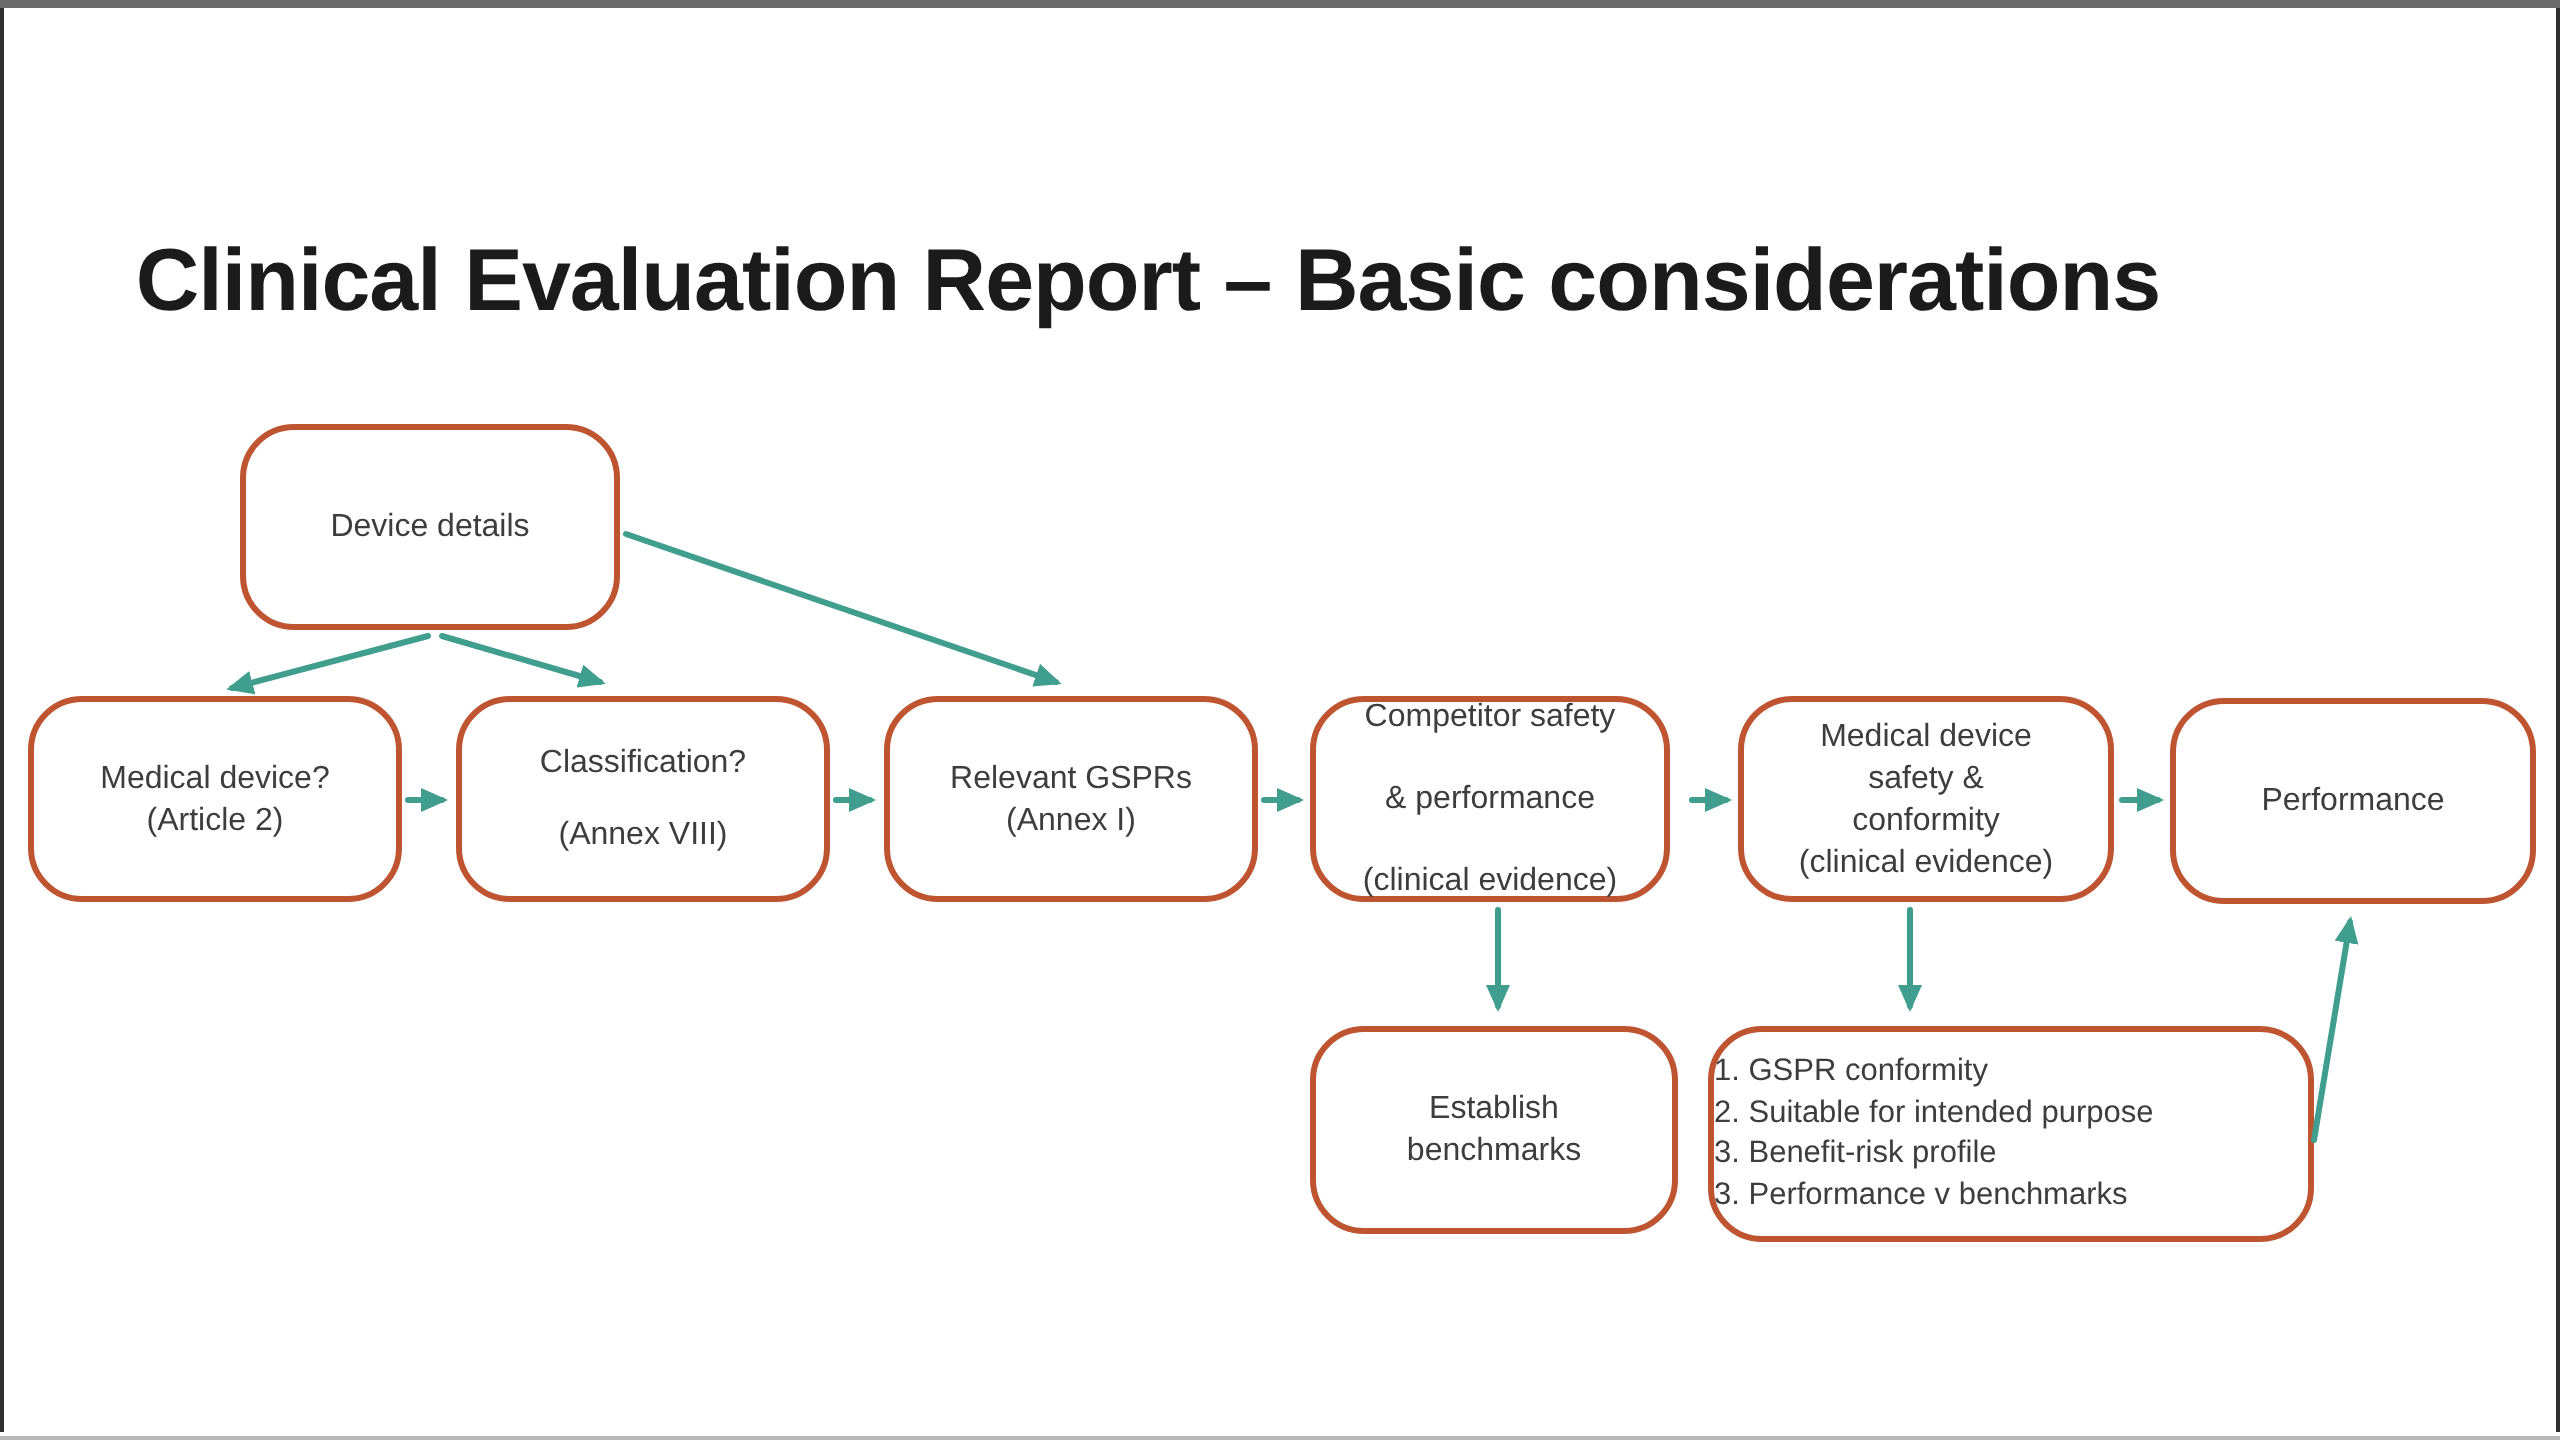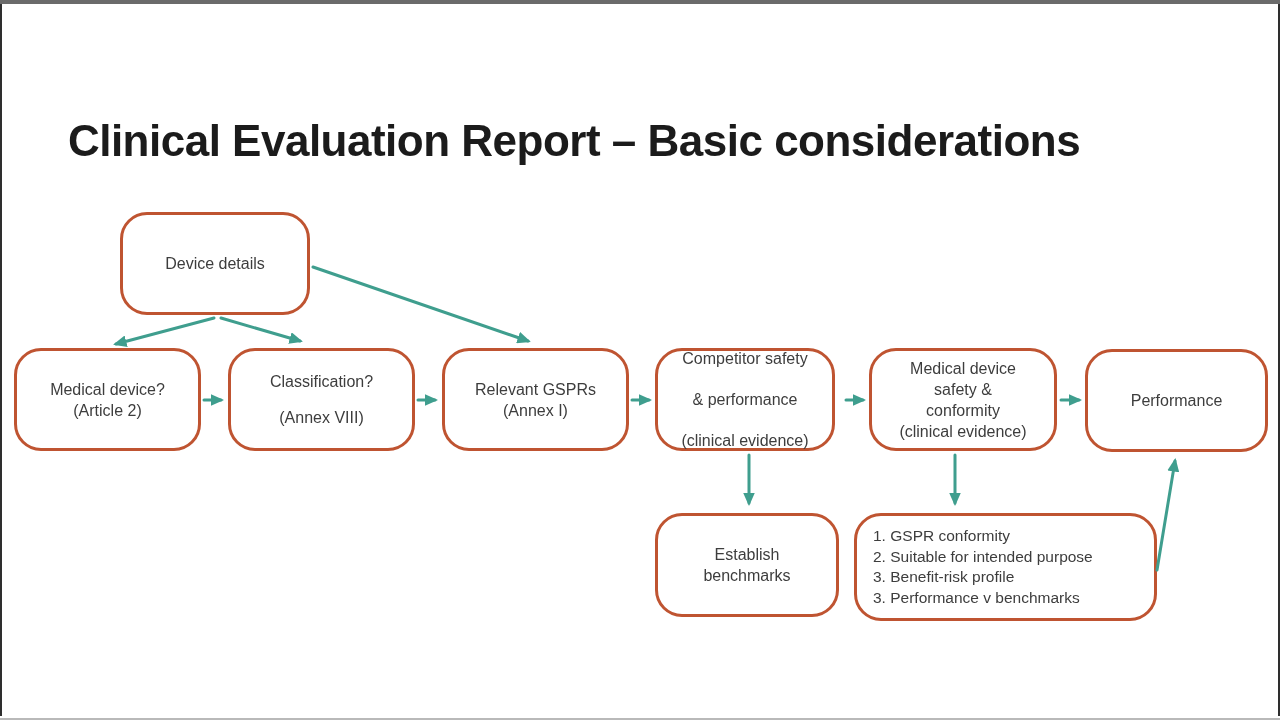--- a/index.html
+++ b/index.html
@@ -47,21 +47,20 @@
     text-align: center;
     font-size: 16px;
     line-height: 21px;
     color: var(--box-text, #3d3d3d);
   }
   .node .ln { display: block; }
 
   .node--list {
     align-items: flex-start;
     text-align: left;
-    padding-left: 16px;
     padding-right: 8px;
     font-size: 15.5px;
     line-height: 20.5px;
   }
 
   
   .n-device        { left: 120px;  top: 212px; width: 190px; height: 103px; }
   .n-medical       { left: 14px;   top: 348px; width: 187px; height: 103px; }
   .n-classification{ left: 228px;  top: 348px; width: 187px; height: 103px; gap: 15px; }
   .n-gsprs         { left: 442px;  top: 348px; width: 187px; height: 103px; }

